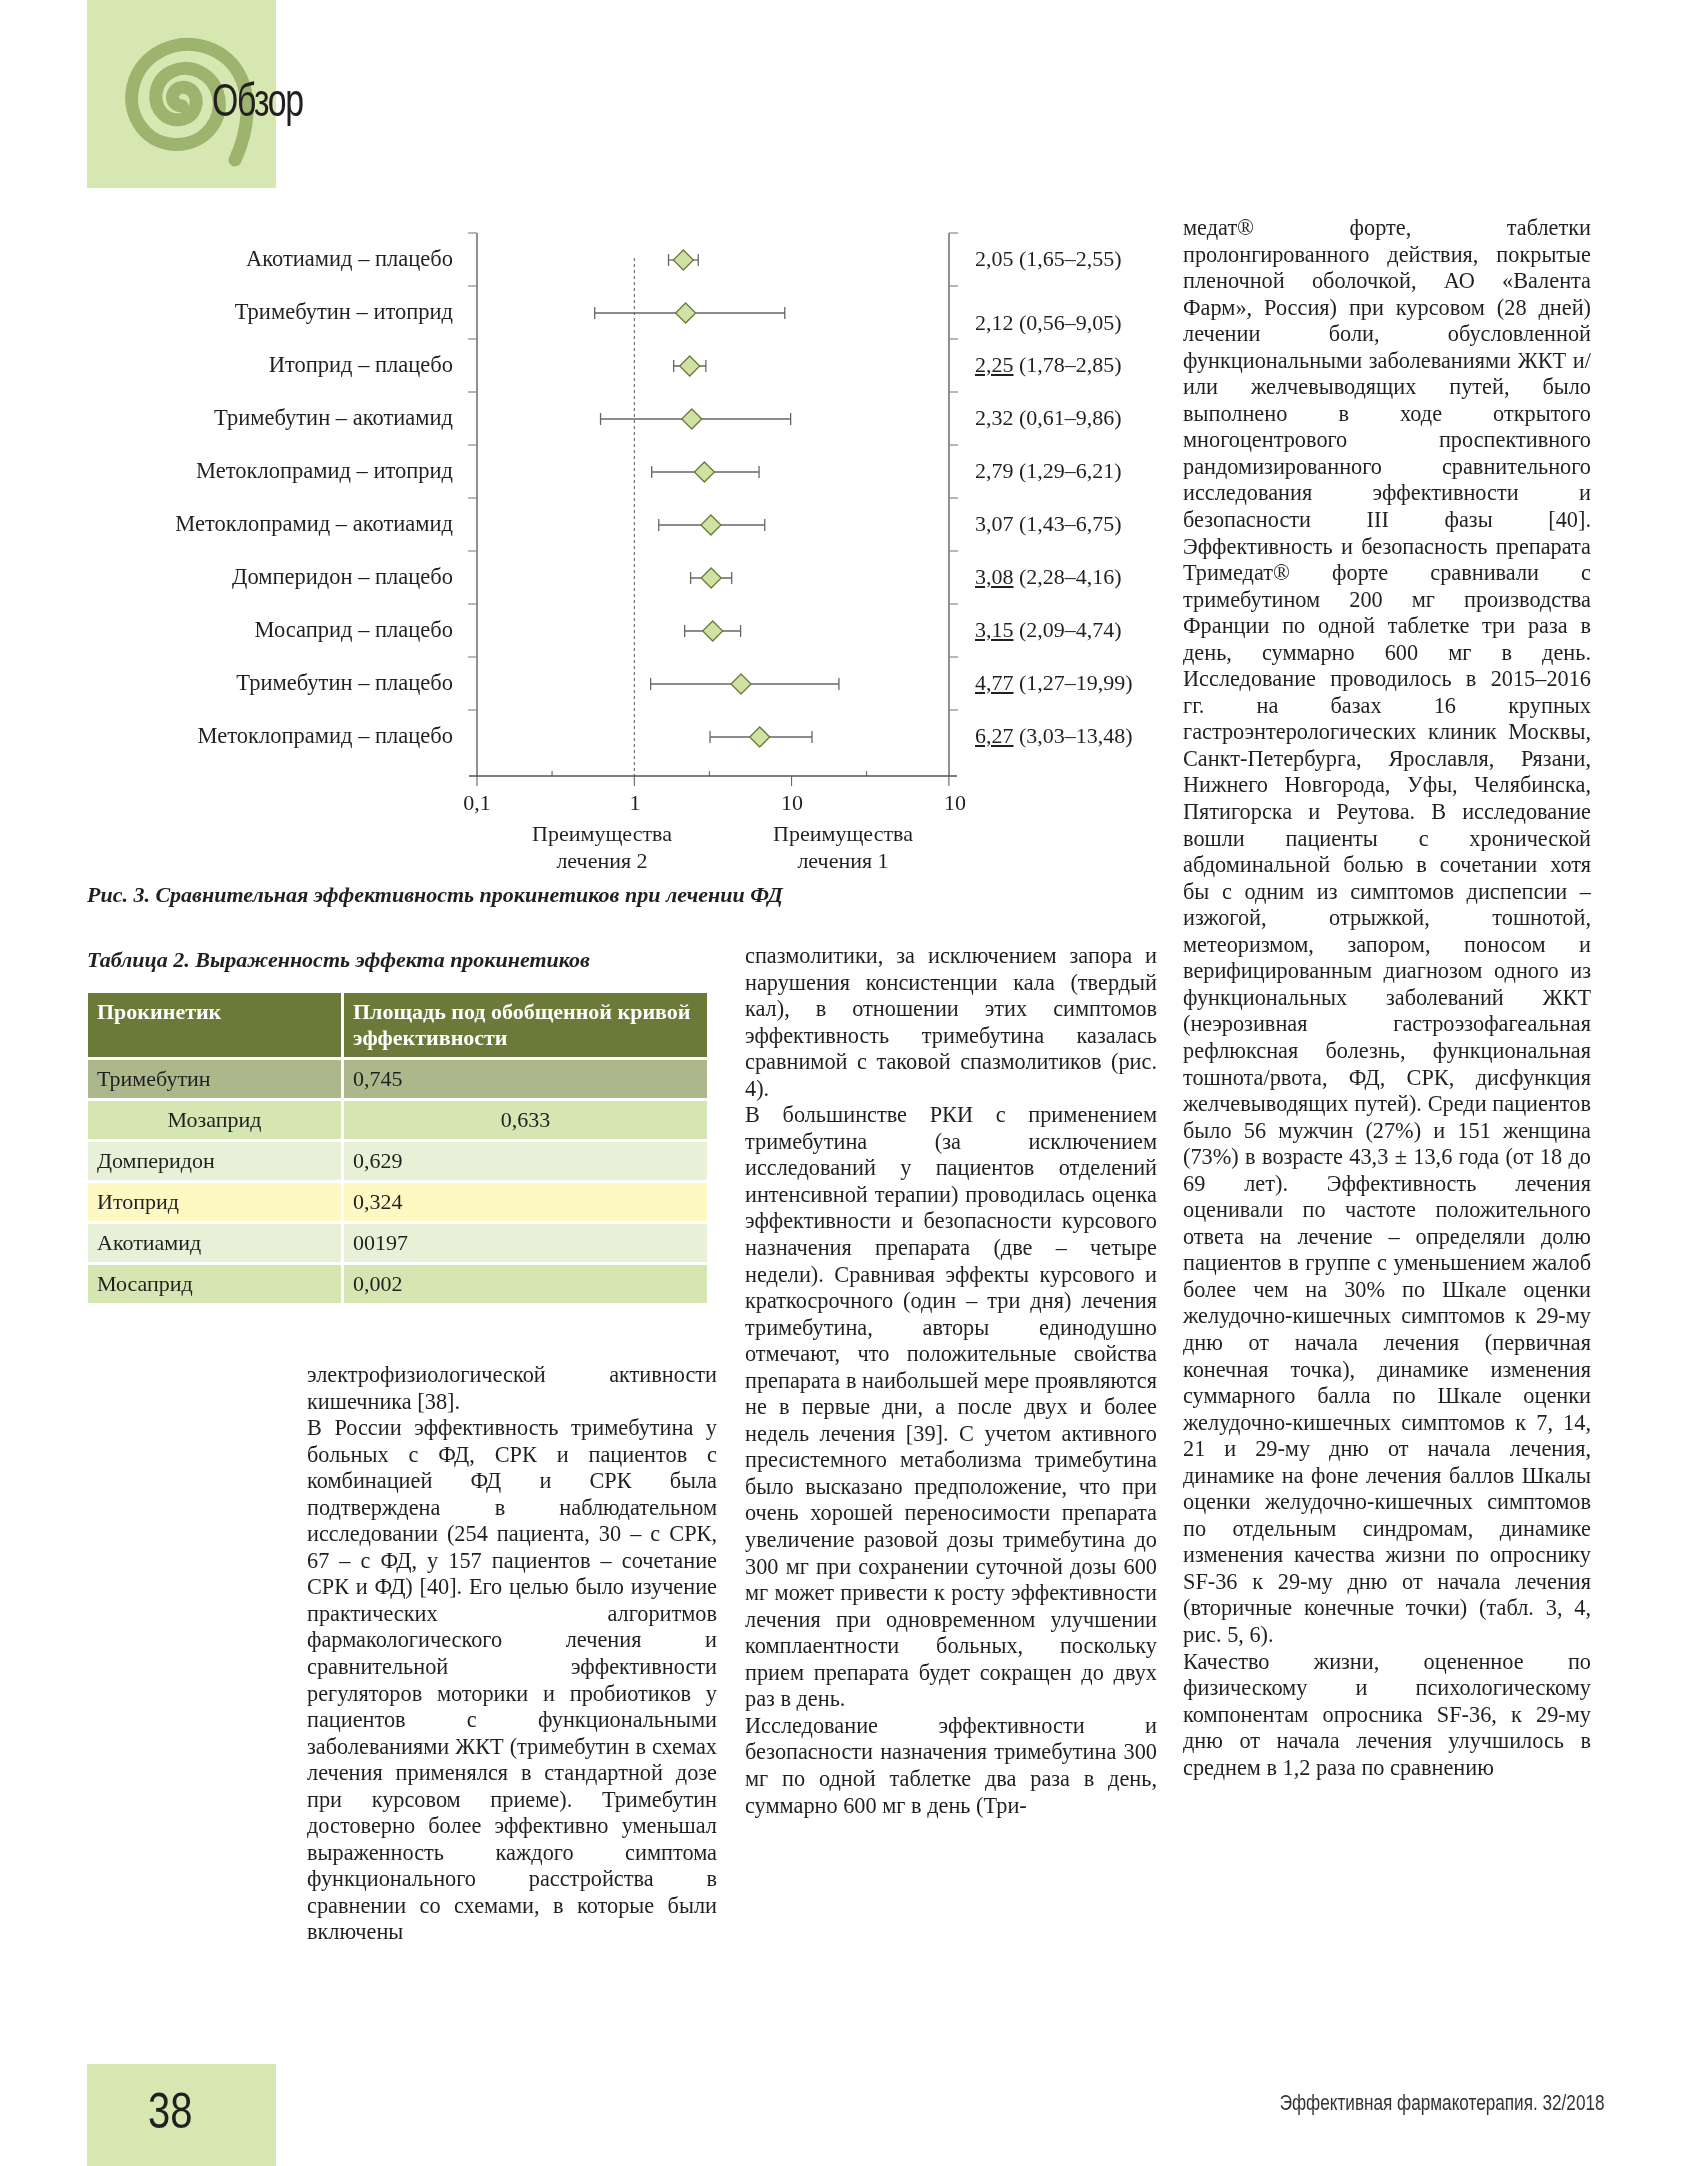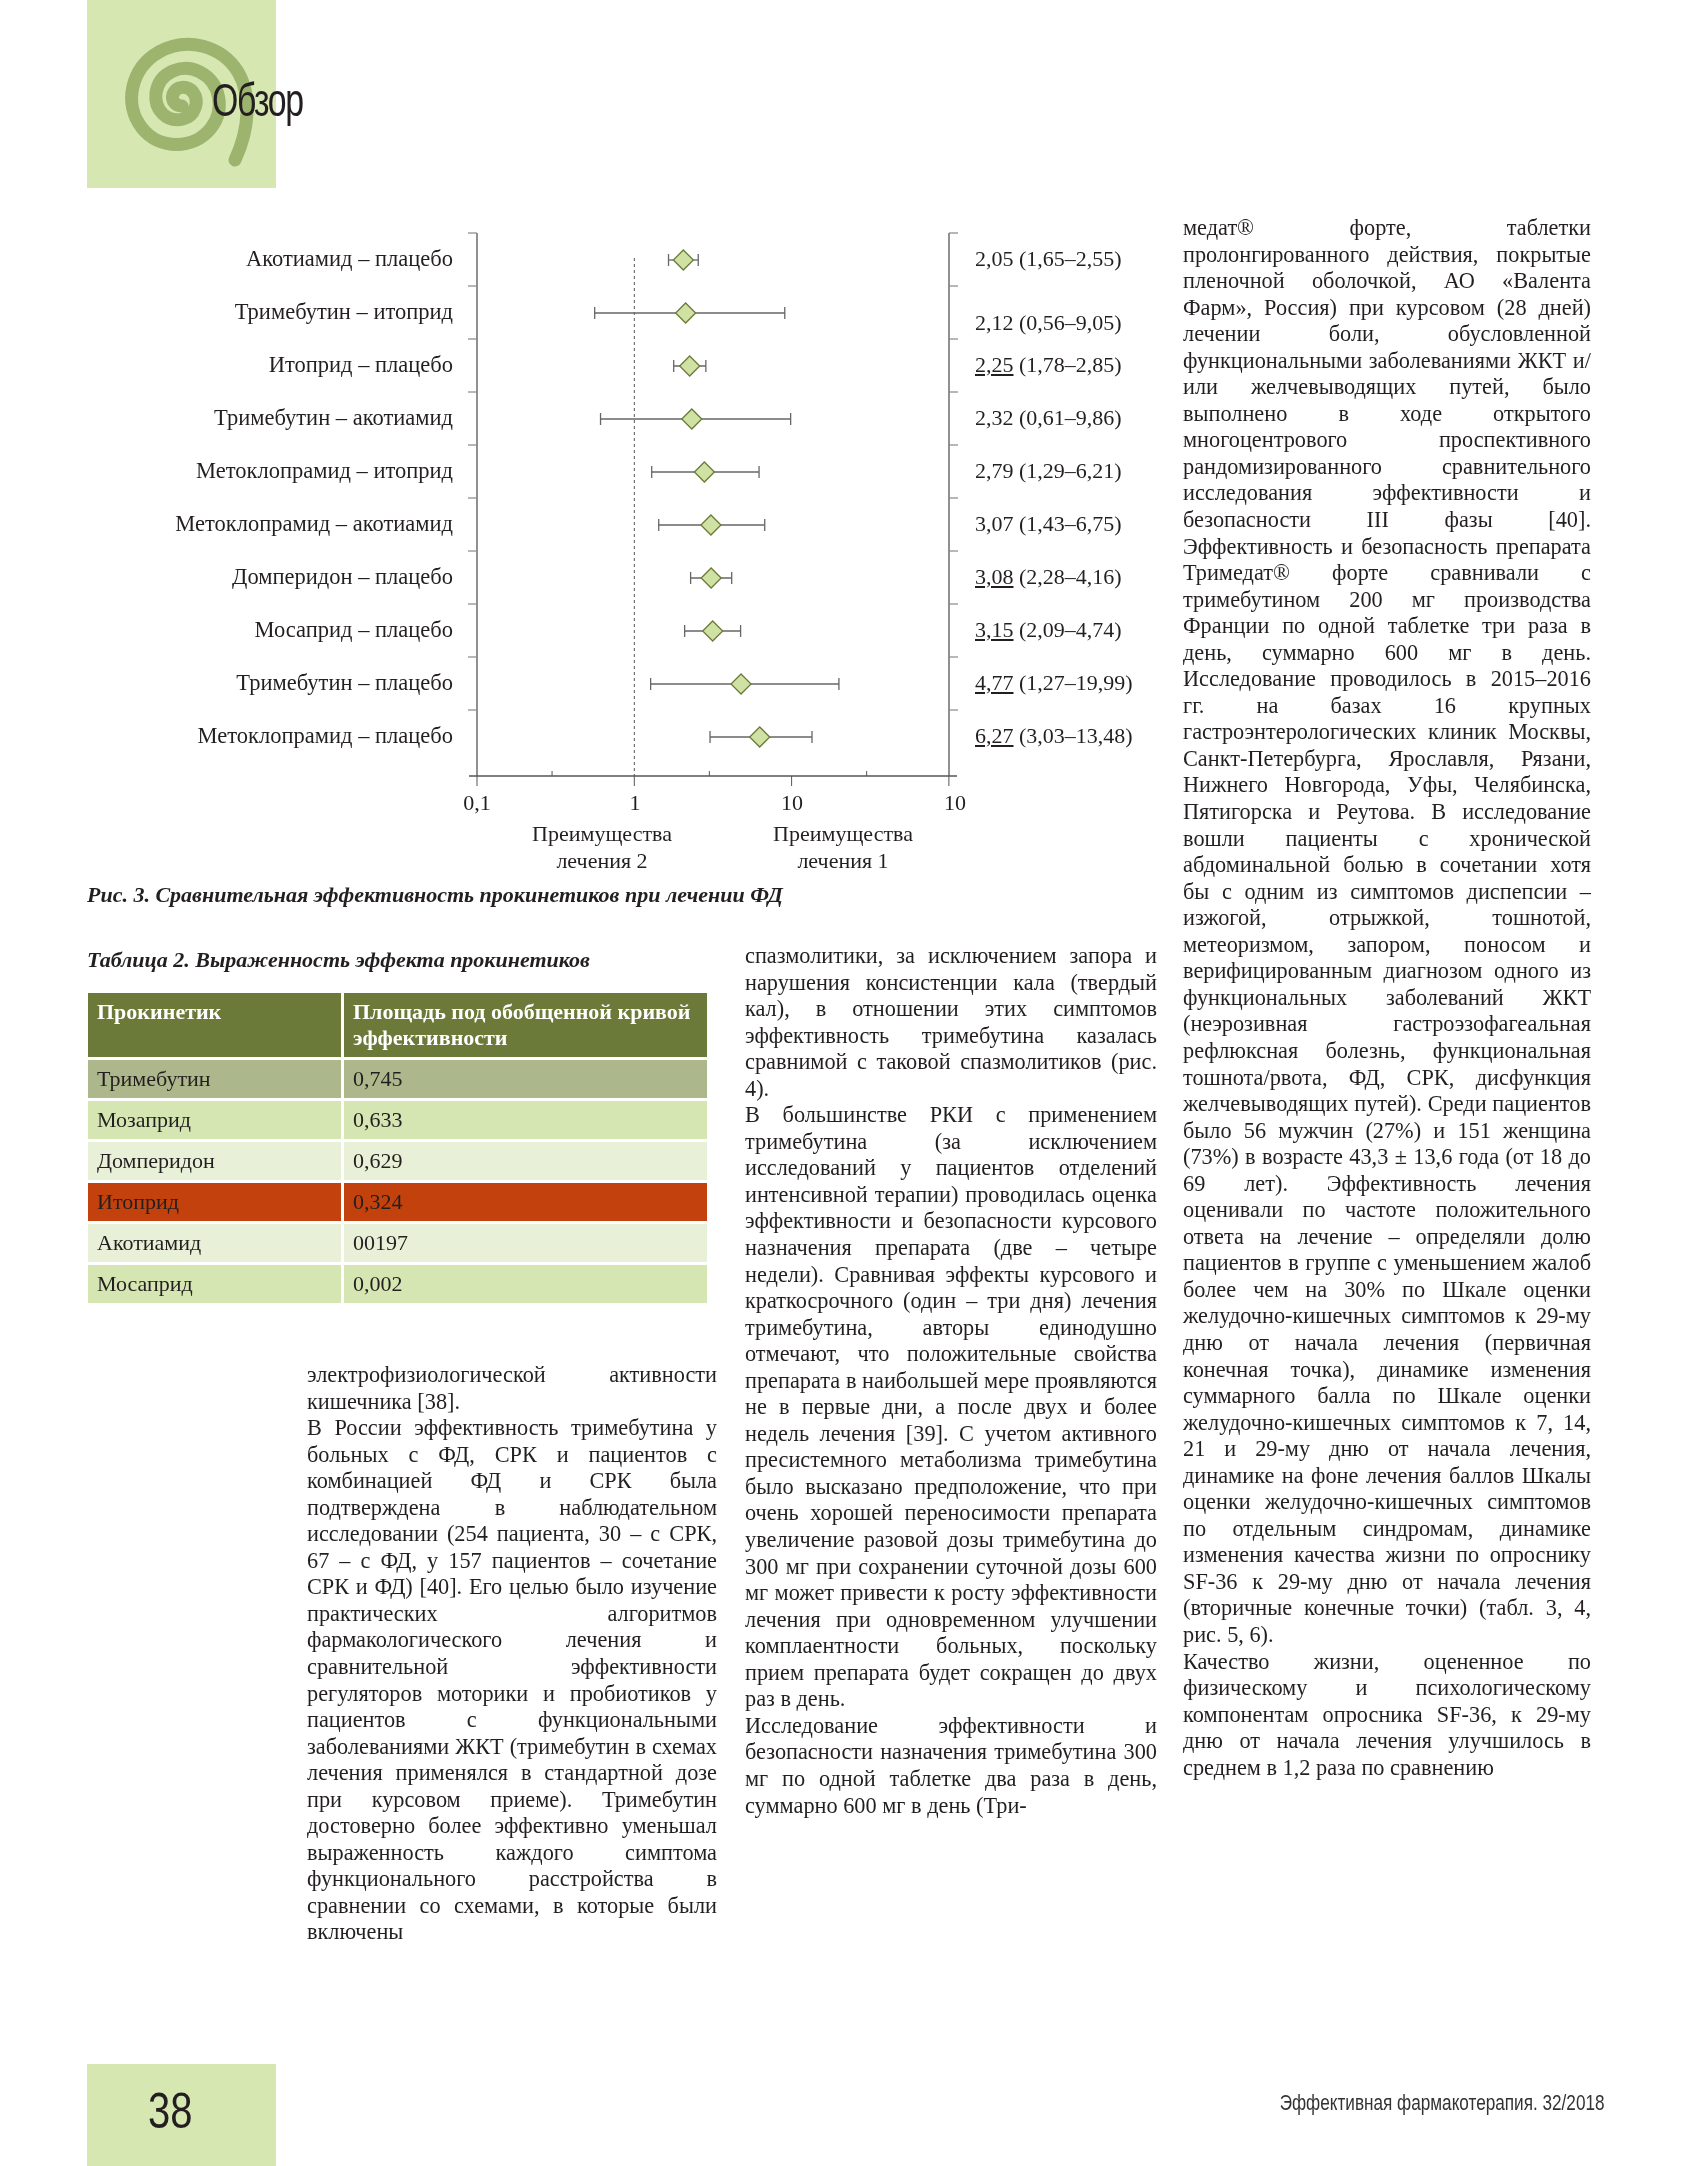--- a/index.html
+++ b/index.html
@@ -17,23 +17,23 @@
   .xtick{position:absolute;top:790px;font-size:22px;transform:translateX(-50%);}
   .xnote{position:absolute;top:820px;font-size:22px;text-align:center;line-height:27px;transform:translateX(-50%);width:200px;}
   .caption{left:87px;top:882px;font-size:22px;font-style:italic;font-weight:bold;}
   .tcap{left:87px;top:947px;font-size:22px;font-style:italic;font-weight:bold;}
   table.t2{position:absolute;left:88px;top:993px;width:625px;border-collapse:separate;border-spacing:3px 3px;margin:-3px;font-size:22px;}
   table.t2 th{background:#6b7a38;color:#fff;text-align:left;font-weight:bold;padding:6px 9px;line-height:26px;vertical-align:top;}
   table.t2 td{padding:4px 9px;height:30px;line-height:26px;}
   table.t2 td:first-child, table.t2 th:first-child{width:235px;}
   .r0 td{background:#d5e6b2;}
   .r1 td{background:#acb78b;}
-  .r2 td{background:#d5e6b2;}
+  .r2 td{background:#d5e6b2;text-align:center;}
   .r3 td{background:#e8f0d7;}
-  .r4 td{background:#c2410c;}
+  .r4 td{background:#fef9c3;}
   .r5 td{background:#e8f0d7;}
   .r6 td{background:#d5e6b2;}
   .col{position:absolute;font-size:22.3px;line-height:26.55px;text-align:justify;}
   .col p{margin:0;}
   .col p+p{}
   .col-left{left:307px;top:1362px;width:410px;}
   .col-mid{left:745px;top:943px;width:412px;}
   .col-right{left:1183px;top:215px;width:408px;}
 </style>
 </head>

